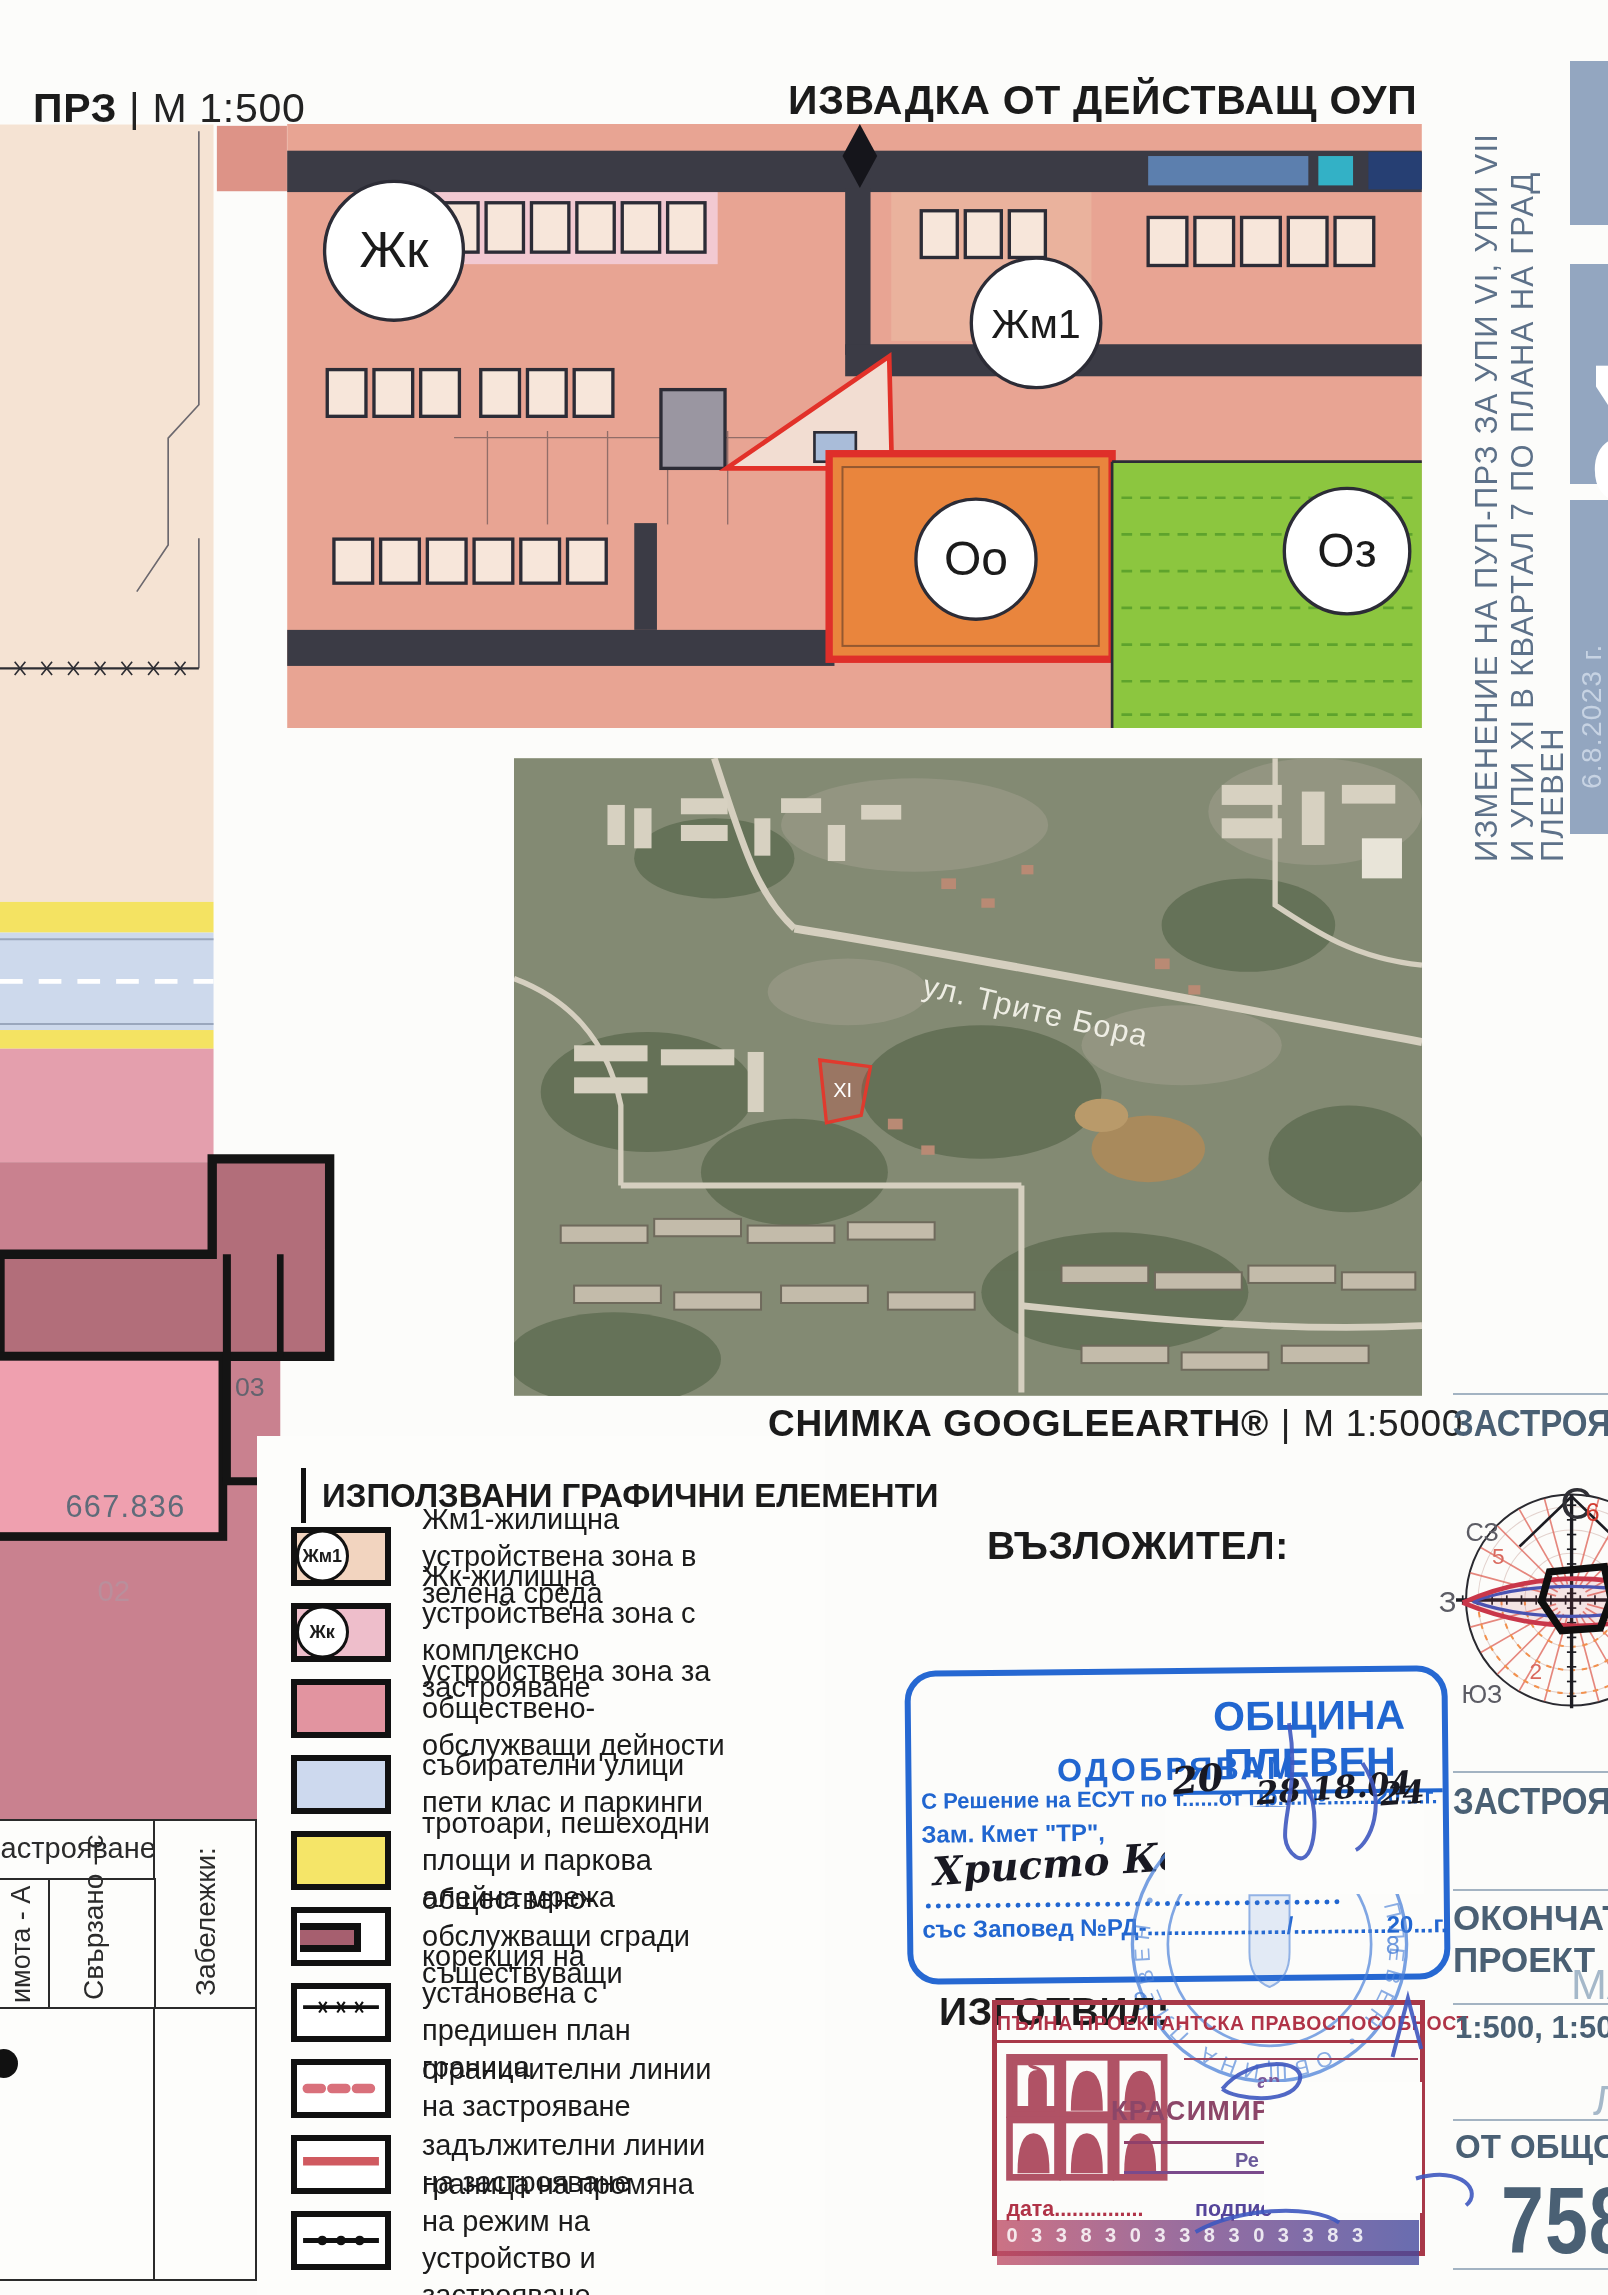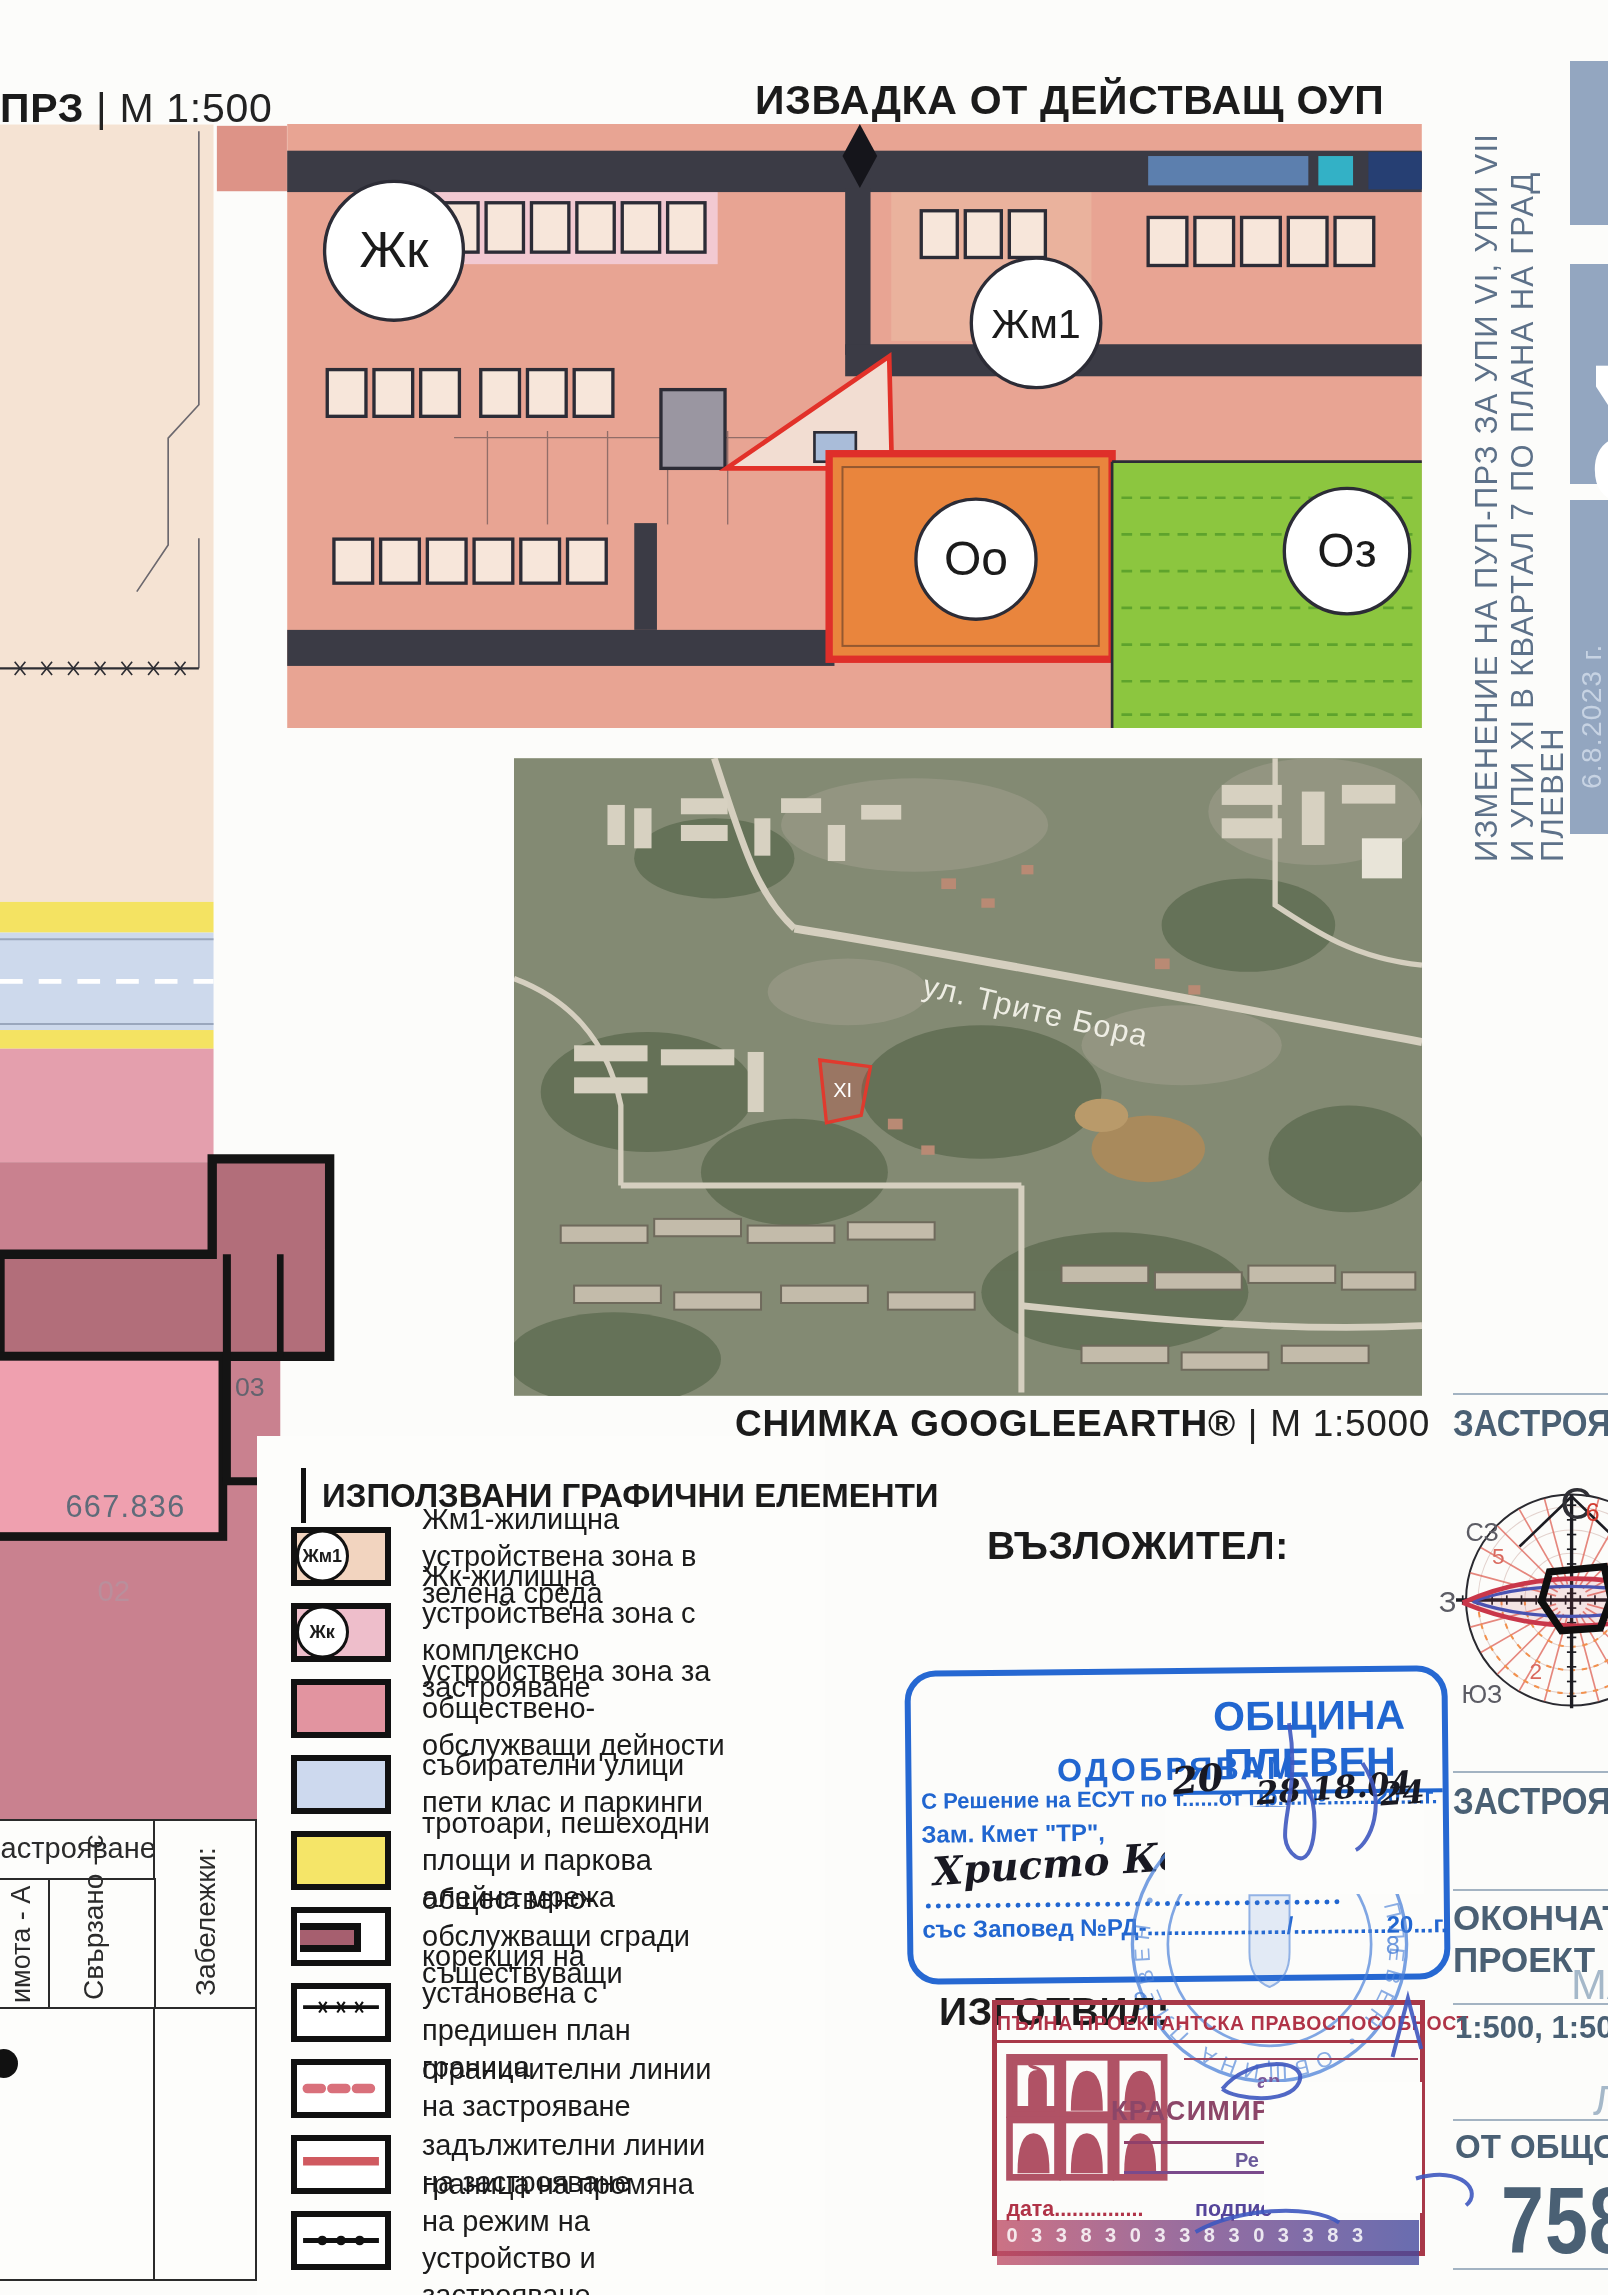--- a/index.html
+++ b/index.html
@@ -2,21 +2,21 @@
 <html style="font-size:10.7px"><head>
 <meta charset="utf-8">
 <style>
   html,body{margin:0;padding:0;background:#e8e8e8;}
   .page{position:relative;width:1609px;height:2295px;background:#fcfcfa;overflow:hidden;
         font-family:"Liberation Sans",sans-serif;color:#1b1b1b;}
   .abs{position:absolute;}
   .nowrap{white-space:nowrap;}
   .b{font-weight:bold;}
   
-  .h-title{font-size:41px;letter-spacing:0.7px;}
+  .h-title{font-size:41px;letter-spacing:0.7px;padding-left:33px;}
   .h-title .sep{font-weight:300;margin:0 12px;color:#222;}
   .h-title .light{font-weight:400;color:#222;}
   
   .vrot{position:absolute;transform-origin:0 0;transform:rotate(-90deg);white-space:nowrap;}
   .proj{font-size:31px;letter-spacing:1.3px;color:#5d7189;}
   
   .greybox{background:#93a6c0;}
   
   .tb{color:#4a6074;}
   .rule{position:absolute;width:156px;height:2px;background:#a3b3c2;}

